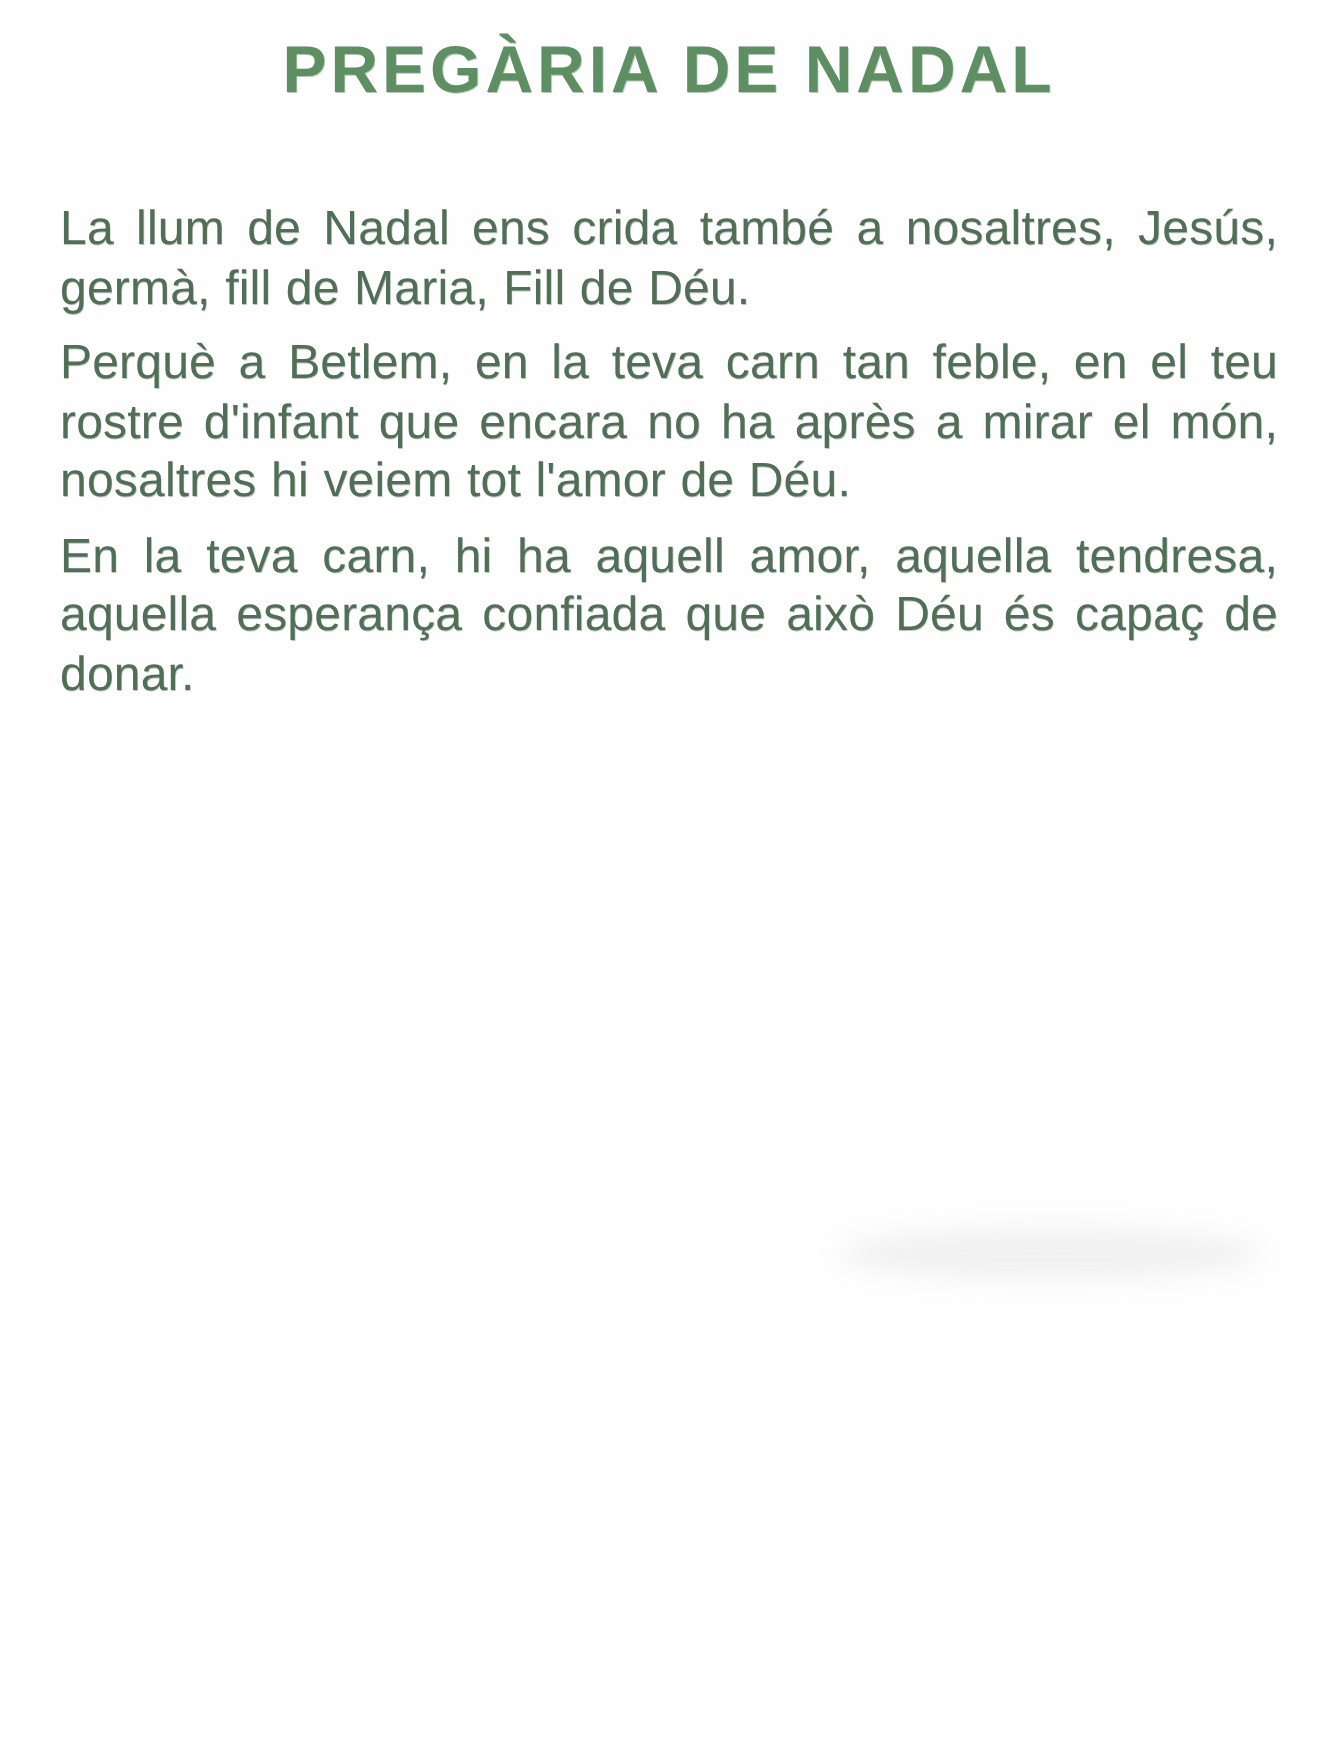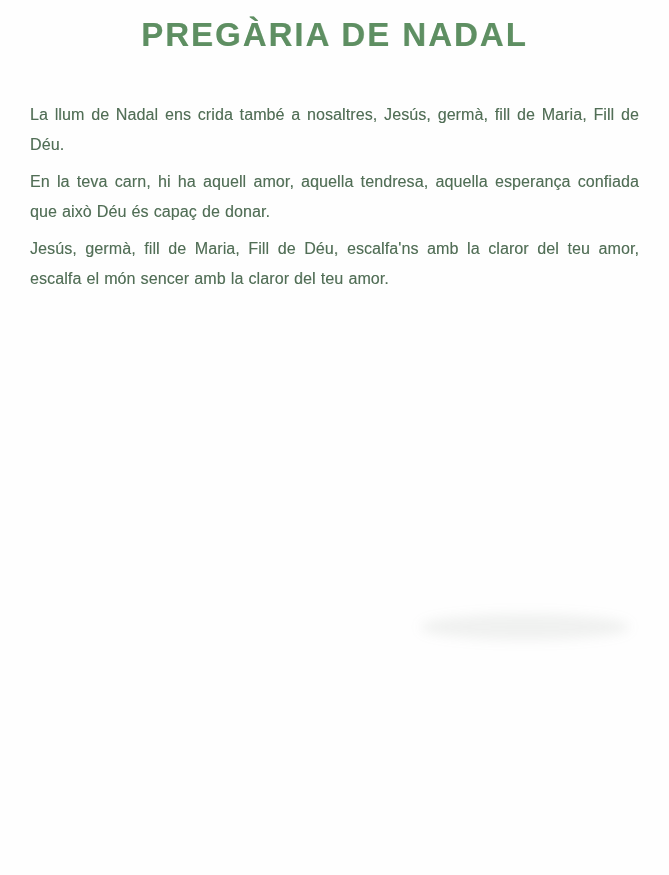--- a/index.html
+++ b/index.html
@@ -24,21 +24,21 @@
     font-weight: 700;
     letter-spacing: 2px;
     color: var(--title_green, #5e8f62);
     text-shadow: 0.4px 0.4px 0 rgba(90, 140, 95, 0.45);
   }
   .body-text {
     color: var(--body_green, #516e56);
   }
   .para {
     margin: 0 0 8px 0;
-    font-size: 16px;
+    font-size: 24px;
     line-height: 29.5px;
     text-align: justify;
     letter-spacing: 0.1px;
     word-spacing: 0.5px;
     text-shadow: 0.3px 0.3px 0 rgba(70, 100, 75, 0.35);
   }
   .para:last-child {
     margin-bottom: 0;
   }
   
@@ -55,18 +55,18 @@
   }
 </style>
 </head>
 <body>
 
 <div class="page">
   <h1 class="title">PREGÀRIA DE NADAL</h1>
 
   <div class="body-text">
     <p class="para">La llum de Nadal ens crida també a nosaltres, Jesús, germà, fill de Maria, Fill de Déu.</p>
+    <p class="para">Perquè a Betlem, en la teva carn tan feble, en el teu rostre d'infant  que encara no ha après a mirar el món, nosaltres hi veiem tot l'amor de Déu.</p>
     <p class="para">En la teva carn, hi ha aquell amor, aquella tendresa, aquella esperança confiada que això Déu és capaç de donar.</p>
-    <p class="para">Jesús, germà, fill de Maria, Fill de Déu, escalfa'ns amb la claror del teu amor, escalfa el món sencer amb la claror del teu amor.</p>
   </div>
 
   <div class="smudge"></div>
 </div>
 
 </body></html>

